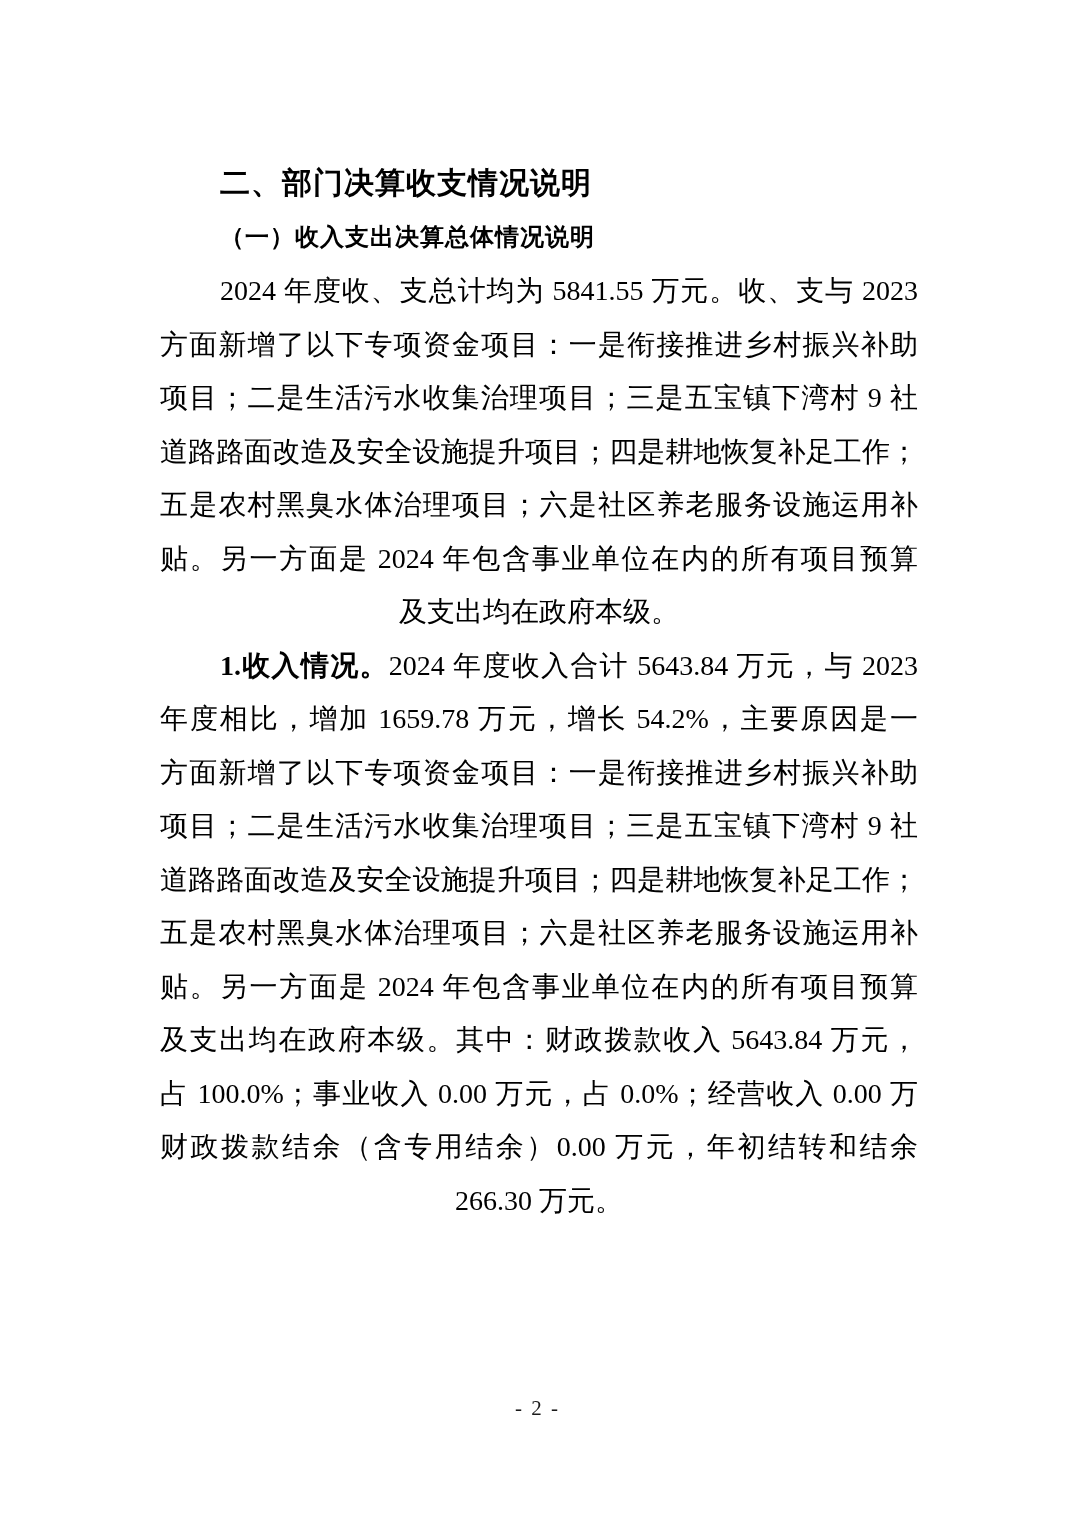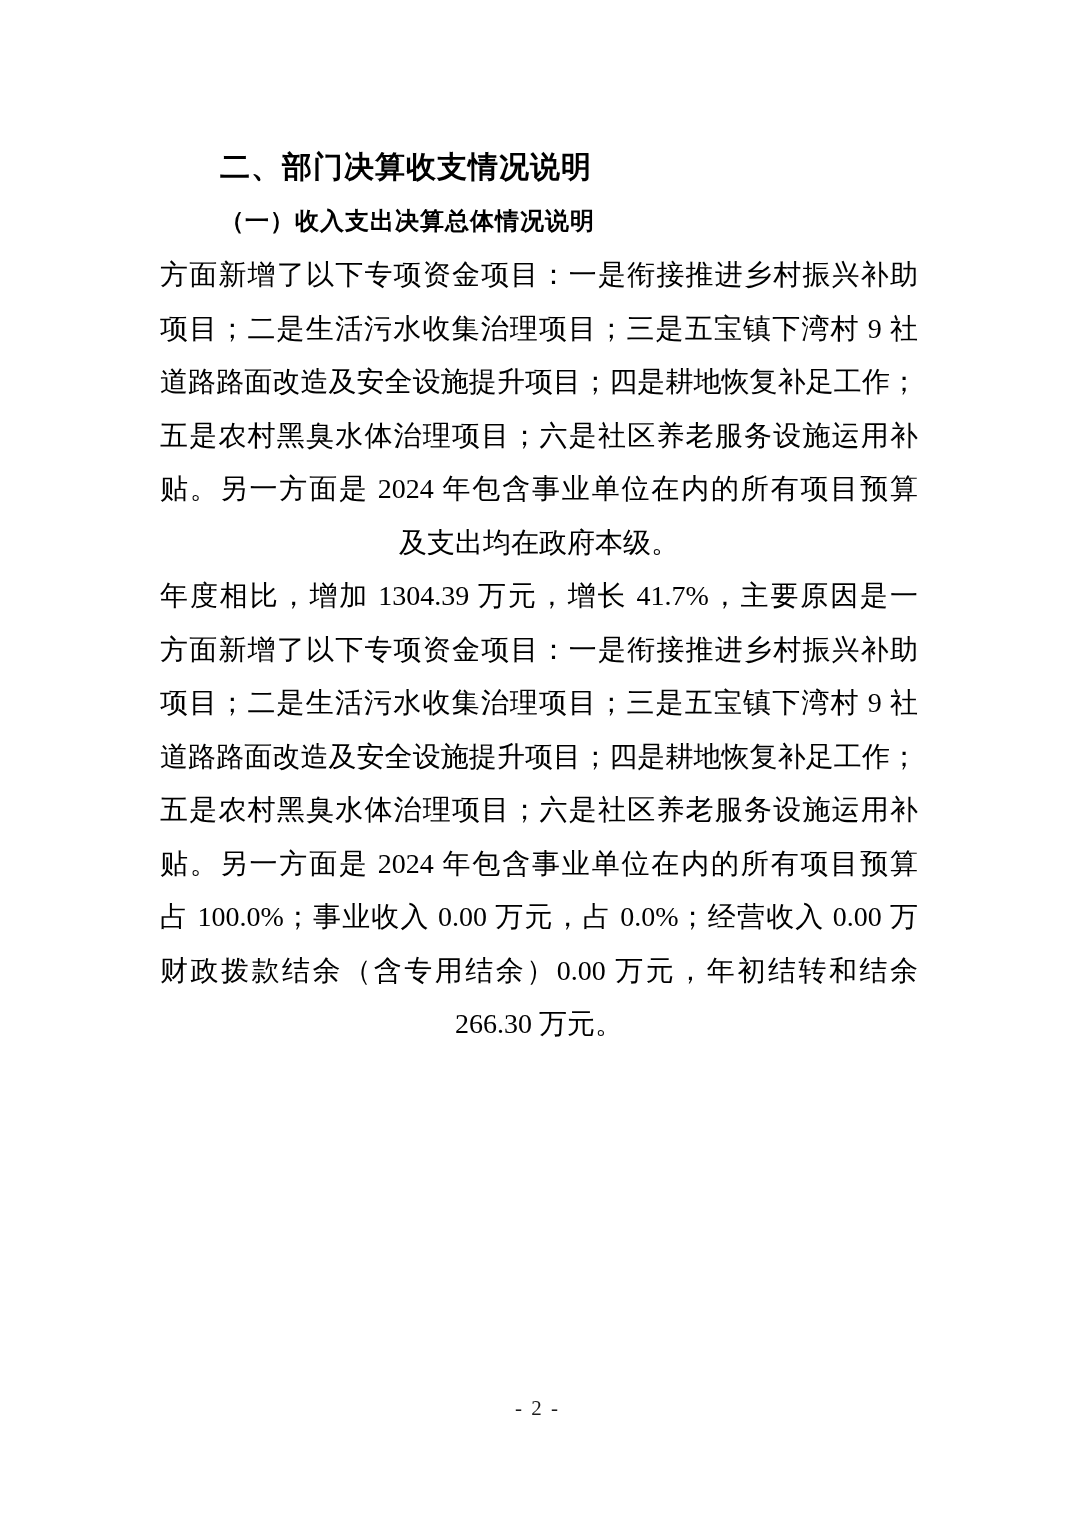--- a/index.html
+++ b/index.html
@@ -12,21 +12,21 @@
     width: 1075px;
     height: 1520px;
     background: #ffffff;
     color: #000000;
     font-family: "Liberation Serif", "DejaVu Serif", serif;
     overflow: hidden;
   }
   .content {
     position: absolute;
     left: 160px;
-    top: 140px;
+    top: 156px;
     width: 758px;
   }
   .h1 {
     font-family: "Liberation Sans", "DejaVu Sans", sans-serif;
     font-weight: 700;
     font-size: 30px;
     line-height: 54px;
     height: 54px;
     padding-left: 60px;
     letter-spacing: 1px;
@@ -75,35 +75,40 @@
 <body>
 
 <div class="page">
   <div class="content">
 
     <div class="h1">二、部门决算收支情况说明</div>
 
     <div class="h2">（一）收入支出决算总体情况说明</div>
 
     <div>
+      <div class="line first">2024 年度收、支总计均为 5841.55 万元。收、支与 2023</div>
       <div class="line">方面新增了以下专项资金项目：一是衔接推进乡村振兴补助</div>
       <div class="line">项目；二是生活污水收集治理项目；三是五宝镇下湾村 9 社</div>
       <div class="line">道路路面改造及安全设施提升项目；四是耕地恢复补足工作；</div>
       <div class="line">五是农村黑臭水体治理项目；六是社区养老服务设施运用补</div>
       <div class="line">贴。另一方面是 2024 年包含事业单位在内的所有项目预算</div>
       <div class="line last">及支出均在政府本级。</div>
     </div>
 
     <div>
-      <div class="line">年度相比，增加 1304.39 万元，增长 41.7%，主要原因是一</div>
+      <div class="line first">
+        <span class="lead-bold">1.收入情况。</span><span>2024 年度收入合计 5643.84 万元，与 2023</span>
+      </div>
+      <div class="line">年度相比，增加 1659.78 万元，增长 54.2%，主要原因是一</div>
       <div class="line">方面新增了以下专项资金项目：一是衔接推进乡村振兴补助</div>
       <div class="line">项目；二是生活污水收集治理项目；三是五宝镇下湾村 9 社</div>
       <div class="line">道路路面改造及安全设施提升项目；四是耕地恢复补足工作；</div>
       <div class="line">五是农村黑臭水体治理项目；六是社区养老服务设施运用补</div>
       <div class="line">贴。另一方面是 2024 年包含事业单位在内的所有项目预算</div>
+      <div class="line">及支出均在政府本级。其中：财政拨款收入 5643.84 万元，</div>
       <div class="line">占 100.0%；事业收入 0.00 万元，占 0.0%；经营收入 0.00 万</div>
       <div class="line">财政拨款结余（含专用结余）0.00 万元，年初结转和结余</div>
       <div class="line last">266.30 万元。</div>
     </div>
 
   </div>
 
   <div class="footer">- 2 -</div>
 </div>
 

